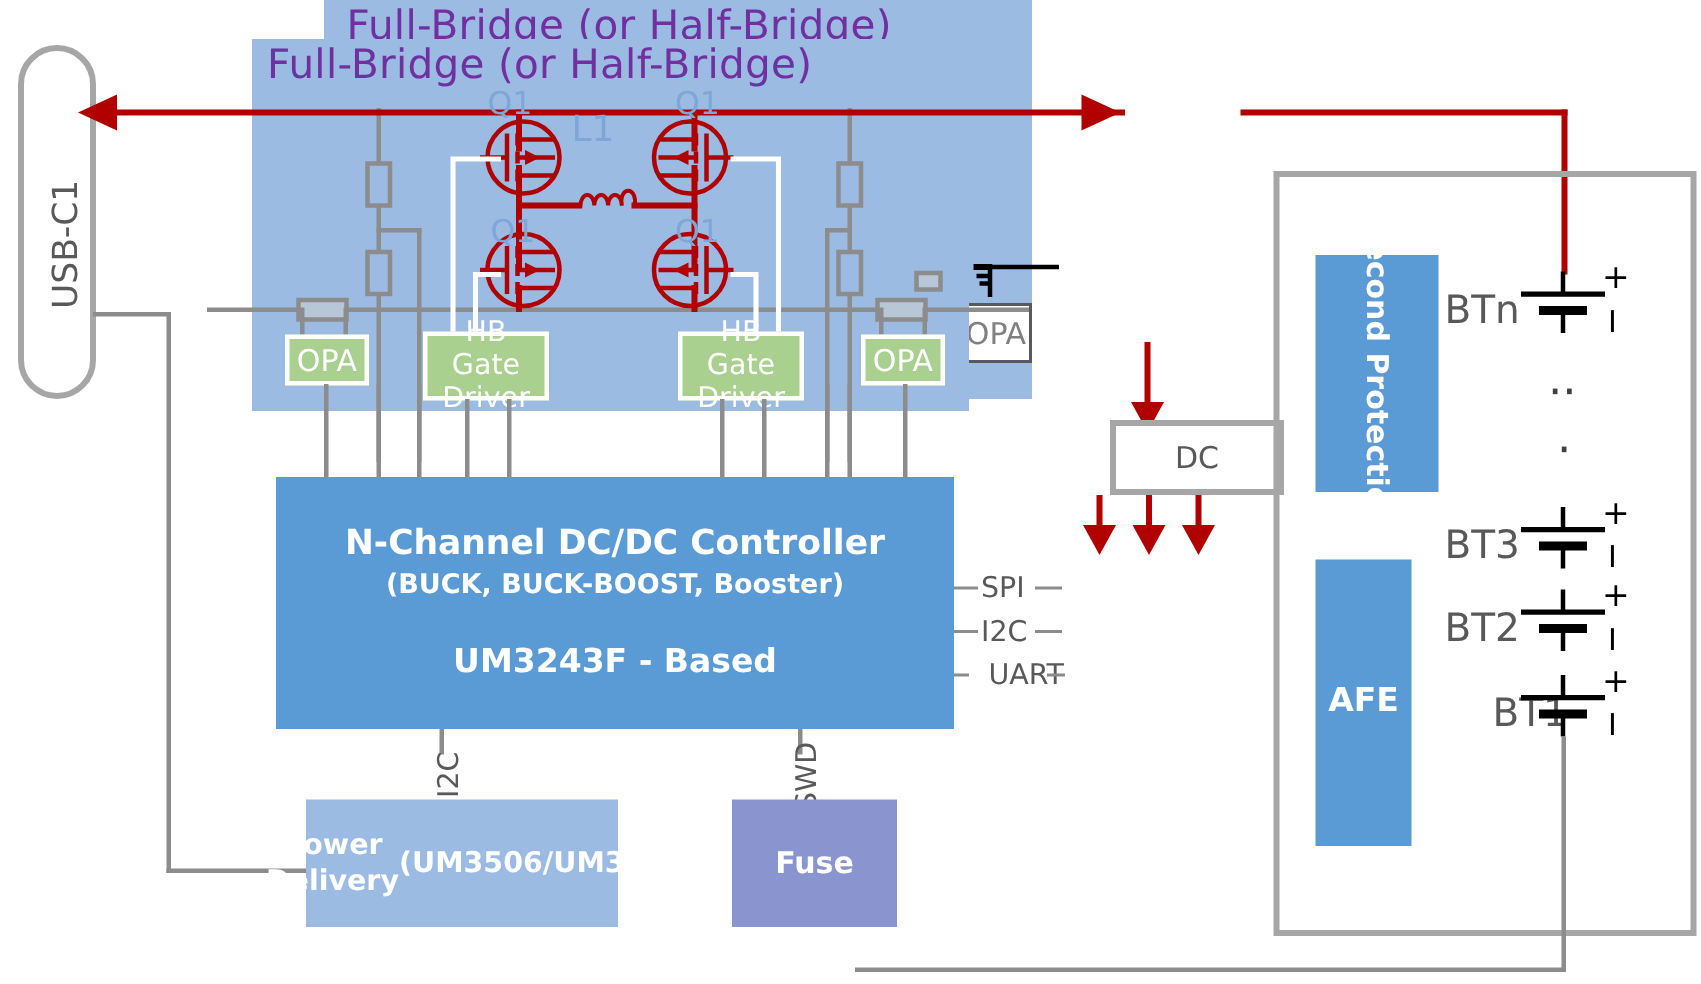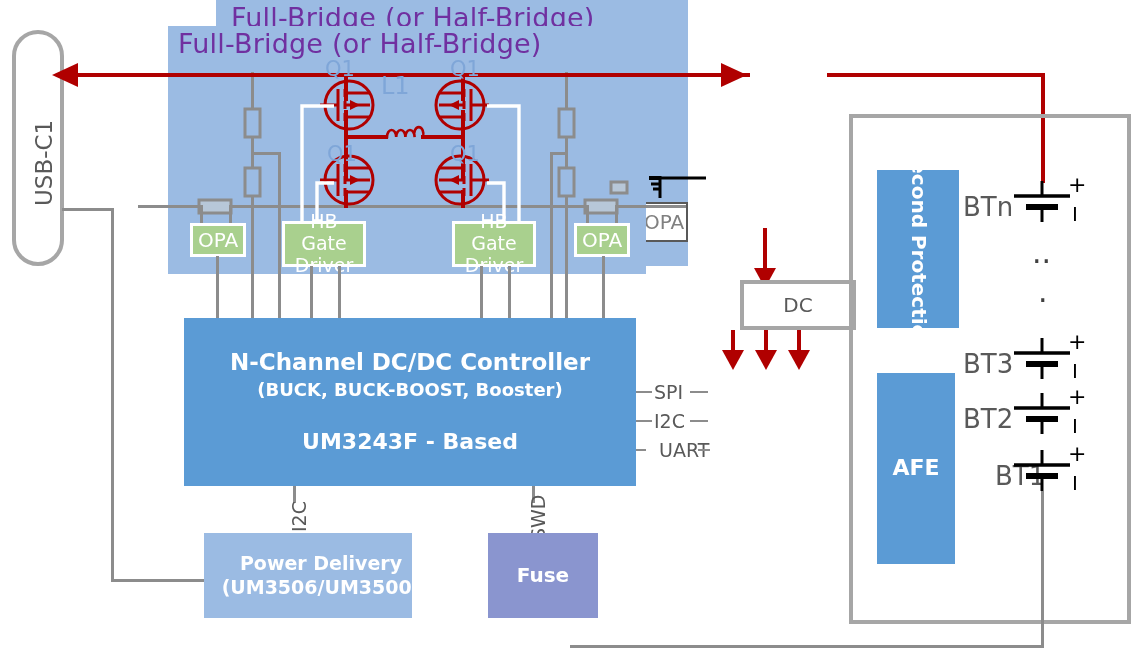--- a/index.html
+++ b/index.html
@@ -277,34 +277,34 @@
   <div class="wire" style="left:698px;top:449px;width:12px;height:2px;"></div>
 
   <div class="wire" style="left:293px;top:486px;width:3px;height:17px;"></div>
   <div class="rotlabel" style="left:288px;top:532px;transform:rotate(-90deg);">I2C</div>
   <div class="wire" style="left:293px;top:537px;width:3px;height:14px;"></div>
 
   <div class="wire" style="left:532px;top:486px;width:3px;height:17px;"></div>
   <div class="rotlabel" style="left:527px;top:540px;transform:rotate(-90deg);">SWD</div>
   <div class="wire" style="left:532px;top:540px;width:3px;height:14px;"></div>
 
-  <div class="blk pd" style="left:204px;top:533px;width:208px;height:85px;flex-direction:column;padding-left:26px;">
+  <div class="blk pd" style="left:204px;top:533px;width:208px;height:85px;padding-left:26px;">
     <div style="font-size:19px;">Power Delivery</div>
     <div style="font-size:19px;">(UM3506/UM3500)</div>
   </div>
 
   <div class="blk dbg" style="left:488px;top:533px;width:110px;height:85px;font-size:20px;">Fuse</div>
 
   <div class="outerbox" style="left:849px;top:114px;width:282px;height:510px;"></div>
 
   <div class="blk afe" style="left:877px;top:170px;width:82px;height:158px;">
     <span style="transform:rotate(90deg);white-space:nowrap;font-size:20px;">Second Protection</span>
   </div>
 
-  <div class="blk afe" style="left:877px;top:373px;width:78px;height:191px;font-size:22px;">AFE</div>
+  <div class="blk afe" style="left:877px;top:373px;width:64px;height:191px;font-size:22px;">AFE</div>
 
   <div class="btlabel" style="left:963px;top:192px;">BTn</div>
   <svg style="left:1014px;top:181px;width:70px;height:42px;">
     <line x1="0" y1="15" x2="56" y2="15" stroke="#000" stroke-width="3.5"></line>
     <line x1="12" y1="26" x2="44" y2="26" stroke="#000" stroke-width="6"></line>
     <line x1="28" y1="0" x2="28" y2="15" stroke="#000" stroke-width="3"></line>
     <line x1="28" y1="26" x2="28" y2="41" stroke="#000" stroke-width="3"></line>
     <text x="54" y="11" font-size="22" font-family="DejaVu Sans, sans-serif" fill="#000">+</text>
     <text x="58" y="40" font-size="20" font-family="DejaVu Sans, sans-serif" fill="#000">I</text>
   </svg>

